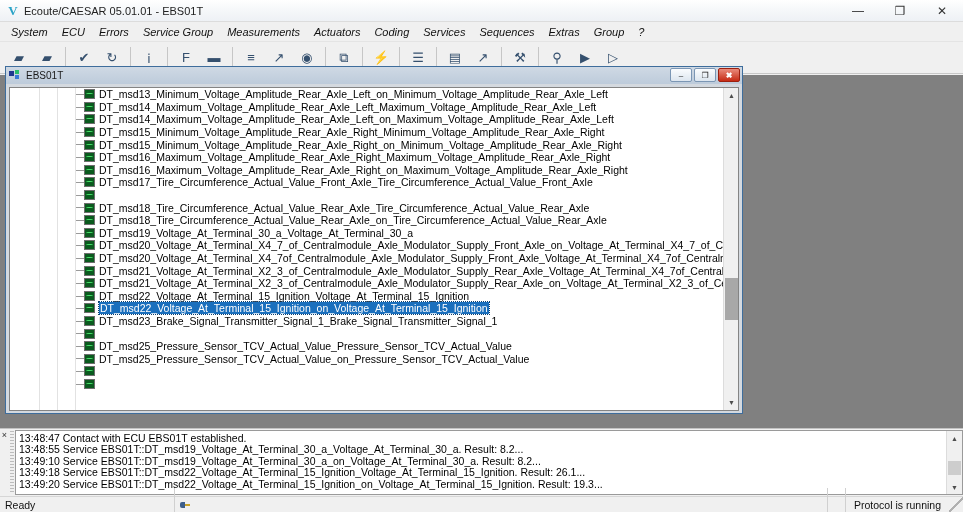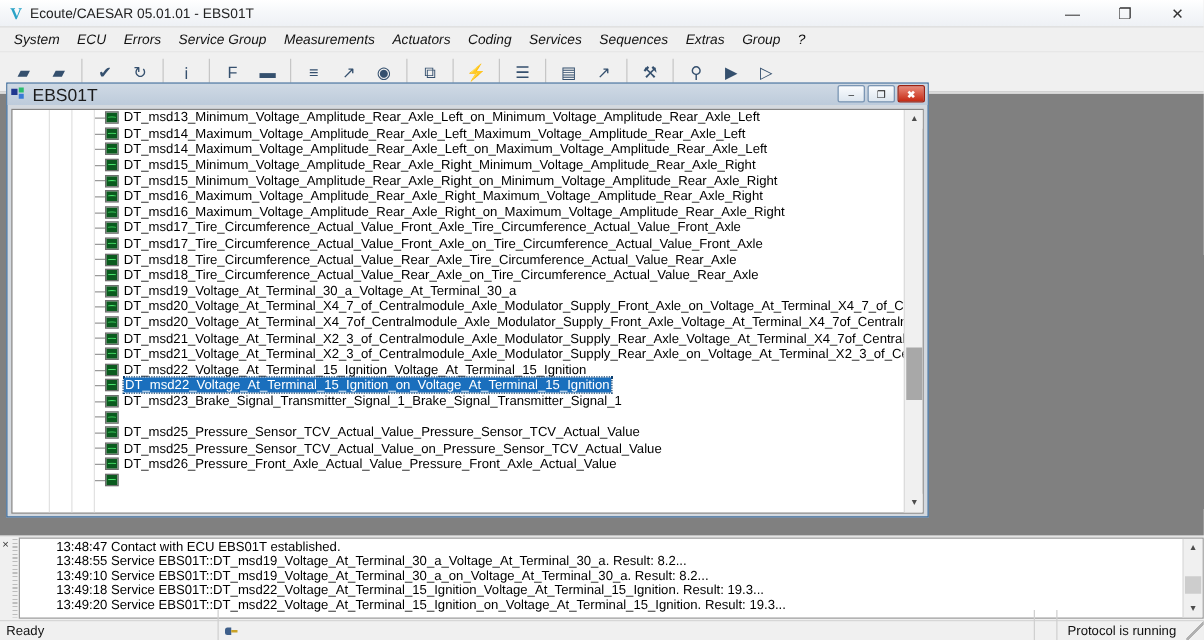--- a/index.html
+++ b/index.html
@@ -92,21 +92,21 @@
     position: relative;
   }
   .mdi-icon {
     width: 13px; height: 12px;
     margin-right: 4px;
     position: relative;
   }
   .mdi-icon .b1 { position:absolute; left:0; top:1px; width:5px; height:5px; background:#20388f; }
   .mdi-icon .b2 { position:absolute; left:6px; top:0px; width:4px; height:4px; background:#2bbd6e; }
   .mdi-icon .b3 { position:absolute; left:6px; top:5px; width:4px; height:4px; background:#3a7bd6; }
-  .mdi-title-text { font-size: 14px; color: #1a1a1a; }
+  .mdi-title-text { font-size: 10px; color: #1a1a1a; }
   .mdi-btns { position: absolute; right: 2px; top: 1px; display: flex; gap: 2px; }
   .mdi-btn {
     width: 22px; height: 14px;
     border: 1px solid #7b96b4;
     background: linear-gradient(to bottom,#fafcfe,#dde6ef);
     display: flex; align-items: center; justify-content: center;
     font-size: 8px; color: #111;
     border-radius: 2px;
   }
   .mdi-btn.close {
@@ -223,21 +223,20 @@
     flex: 1;
     background: #ffffff;
     border: 1px solid #9a9a9a;
     margin: 1px 0 1px 0;
     position: relative;
     overflow: hidden;
   }
   .log-lines {
     position: absolute; left: 0; top: 0; right: 16px; bottom: 0;
     padding: 2px 0 0 3px;
-    margin-left: 26px;
   }
   .log-line {
     font-size: 10.5px; color: #000;
     line-height: 11.4px;
     white-space: nowrap;
   }
   .log-sb {
     position: absolute; right: 0; top: 0; bottom: 0; width: 16px;
     background: #f0f0f0; border-left: 1px solid #dcdcdc;
   }
@@ -464,21 +463,20 @@
             <div class="node-icon">
               <span></span>
             </div>
             <div class="trow-label">DT_msd17_Tire_Circumference_Actual_Value_Front_Axle_Tire_Circumference_Actual_Value_Front_Axle</div>
           </div>
           <div class="trow">
             <div class="elbow"></div>
             <div class="node-icon">
               <span></span>
             </div>
-            <div class="trow-label">DT_msd17_Tire_Circumference_Actual_Value_Front_Axle_on_Tire_Circumference_Actual_Value_Front_Axle</div>
           </div>
           <div class="trow">
             <div class="elbow"></div>
             <div class="node-icon">
               <span></span>
             </div>
             <div class="trow-label">DT_msd18_Tire_Circumference_Actual_Value_Rear_Axle_Tire_Circumference_Actual_Value_Rear_Axle</div>
           </div>
           <div class="trow">
             <div class="elbow"></div>
@@ -561,21 +559,20 @@
             <div class="node-icon">
               <span></span>
             </div>
             <div class="trow-label">DT_msd25_Pressure_Sensor_TCV_Actual_Value_on_Pressure_Sensor_TCV_Actual_Value</div>
           </div>
           <div class="trow">
             <div class="elbow"></div>
             <div class="node-icon">
               <span></span>
             </div>
-            <div class="trow-label">DT_msd26_Pressure_Front_Axle_Actual_Value_Pressure_Front_Axle_Actual_Value</div>
           </div>
           <div class="trow">
             <div class="elbow"></div>
             <div class="node-icon">
               <span></span>
             </div>
           </div>
         </div>
 
       <div class="vsb">
@@ -589,21 +586,21 @@
 </div>
 
 <div class="logpane">
   <div class="log-close">×</div>
   <div class="log-grip"></div>
   <div class="log-box">
     <div class="log-lines" id="log-lines">
         <div class="log-line">13:48:47 Contact with ECU EBS01T established.</div>
         <div class="log-line">13:48:55 Service EBS01T::DT_msd19_Voltage_At_Terminal_30_a_Voltage_At_Terminal_30_a. Result: 8.2...</div>
         <div class="log-line">13:49:10 Service EBS01T::DT_msd19_Voltage_At_Terminal_30_a_on_Voltage_At_Terminal_30_a. Result: 8.2...</div>
-        <div class="log-line">13:49:18 Service EBS01T::DT_msd22_Voltage_At_Terminal_15_Ignition_Voltage_At_Terminal_15_Ignition. Result: 19.3...</div>
+        <div class="log-line">13:49:18 Service EBS01T::DT_msd22_Voltage_At_Terminal_15_Ignition_Voltage_At_Terminal_15_Ignition. Result: 26.1...</div>
         <div class="log-line">13:49:20 Service EBS01T::DT_msd22_Voltage_At_Terminal_15_Ignition_on_Voltage_At_Terminal_15_Ignition. Result: 19.3...</div>
       </div>
     <div class="log-sb">
       <div class="arrow">▲</div>
       <div class="thumb"></div>
       <div class="arrow bottom">▼</div>
     </div>
   </div>
 </div>
 

